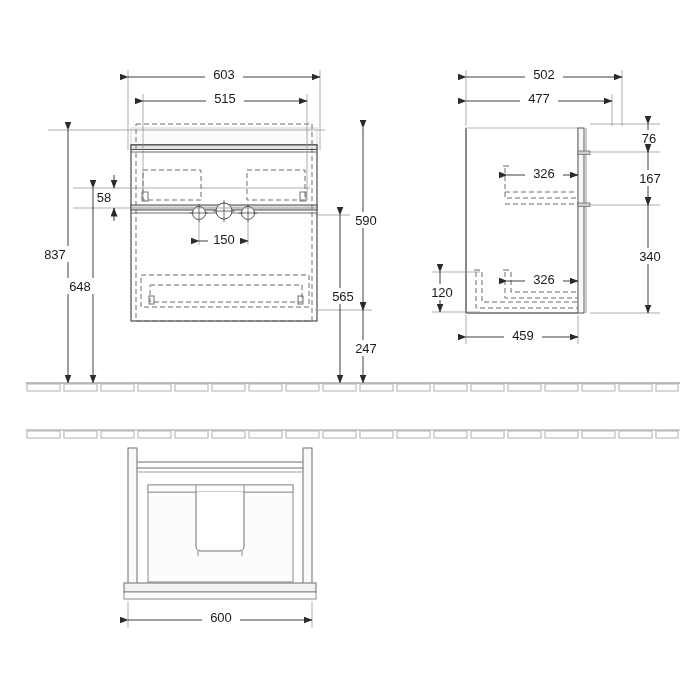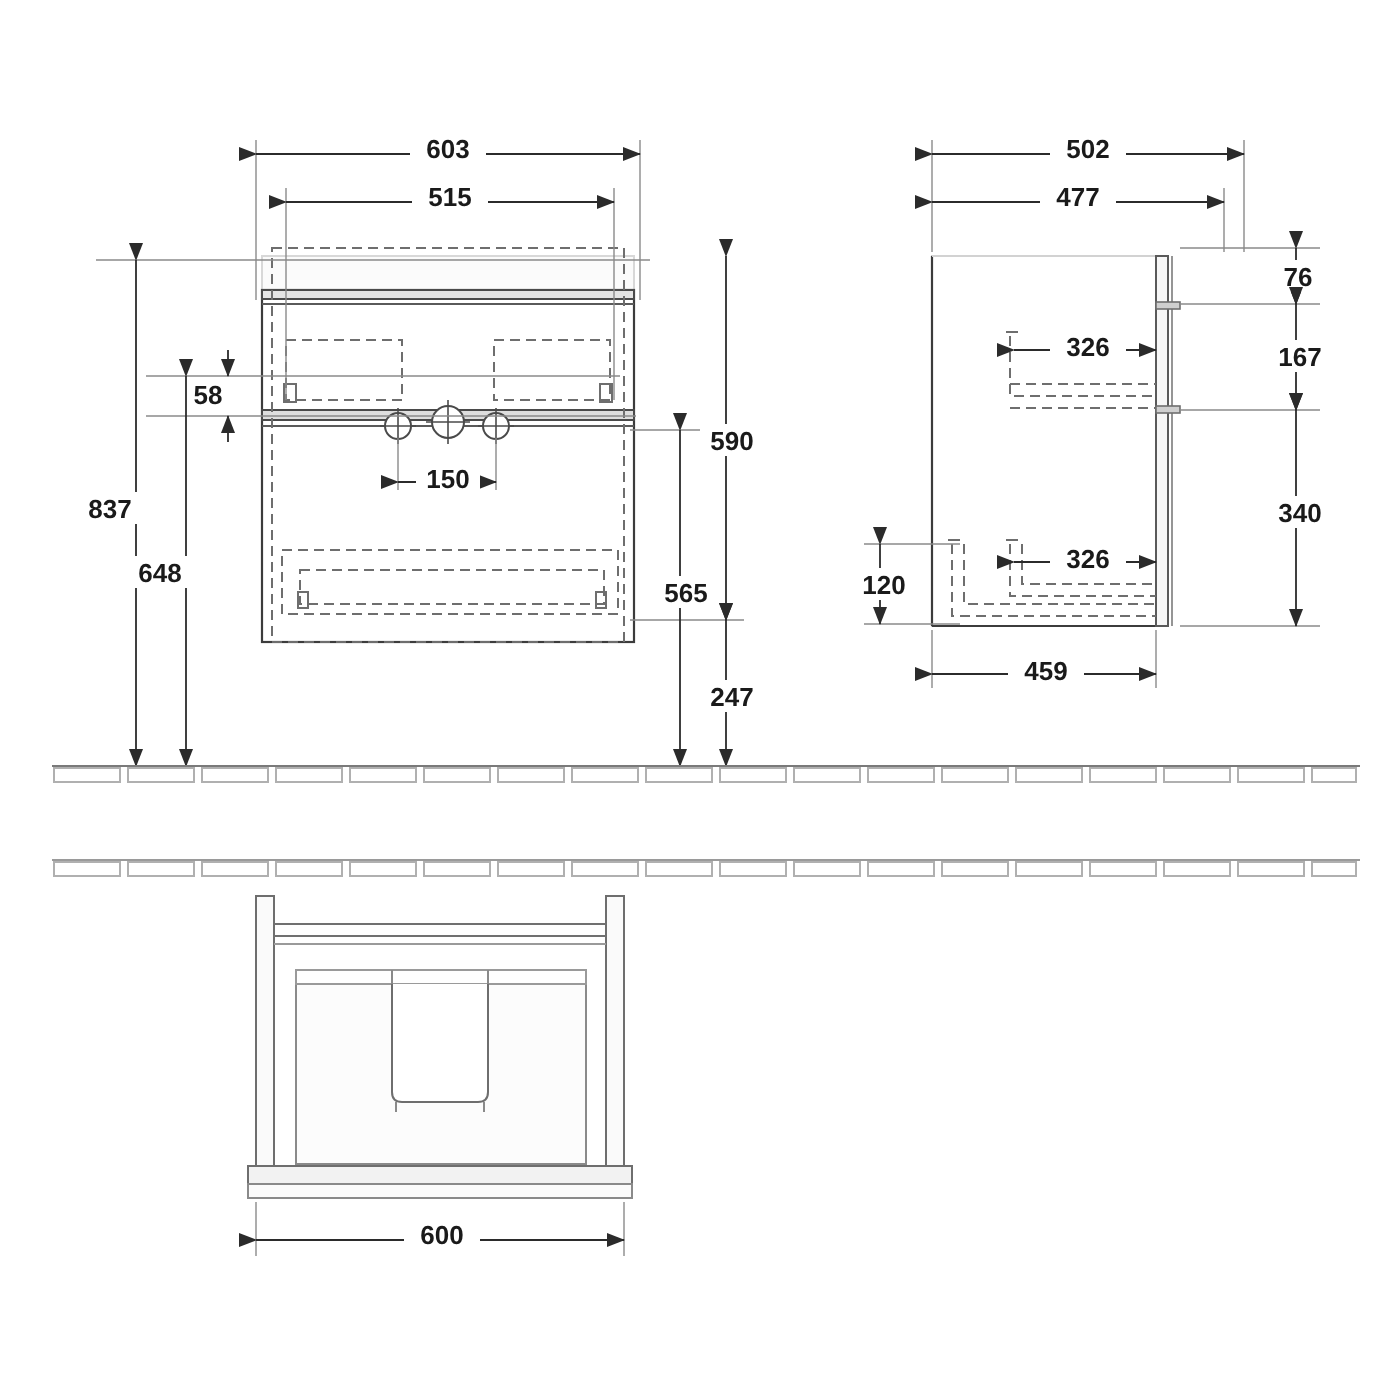--- a/index.html
+++ b/index.html
@@ -1,18 +1,18 @@
 <!DOCTYPE html>
 <html><head>
 <meta charset="utf-8">
 <style>
   html,body{margin:0;padding:0;background:#ffffff;}
   body{width:700px;height:700px;overflow:hidden;
        font-family:"Liberation Sans", sans-serif;}
-  #sheet{position:relative;width:700px;height:576px;background:#fff;font-weight:bold;}
+  #sheet{position:relative;width:700px;height:576px;background:#fff;}
   svg{display:block;}
   text{font-family:"Liberation Sans", sans-serif;font-size:13px;fill:#1a1a1a;}
 </style>
 </head>
 <body>
 
 <div id="sheet">
 <svg width="700" height="700" viewBox="0 0 700 700">
 
   <defs>

